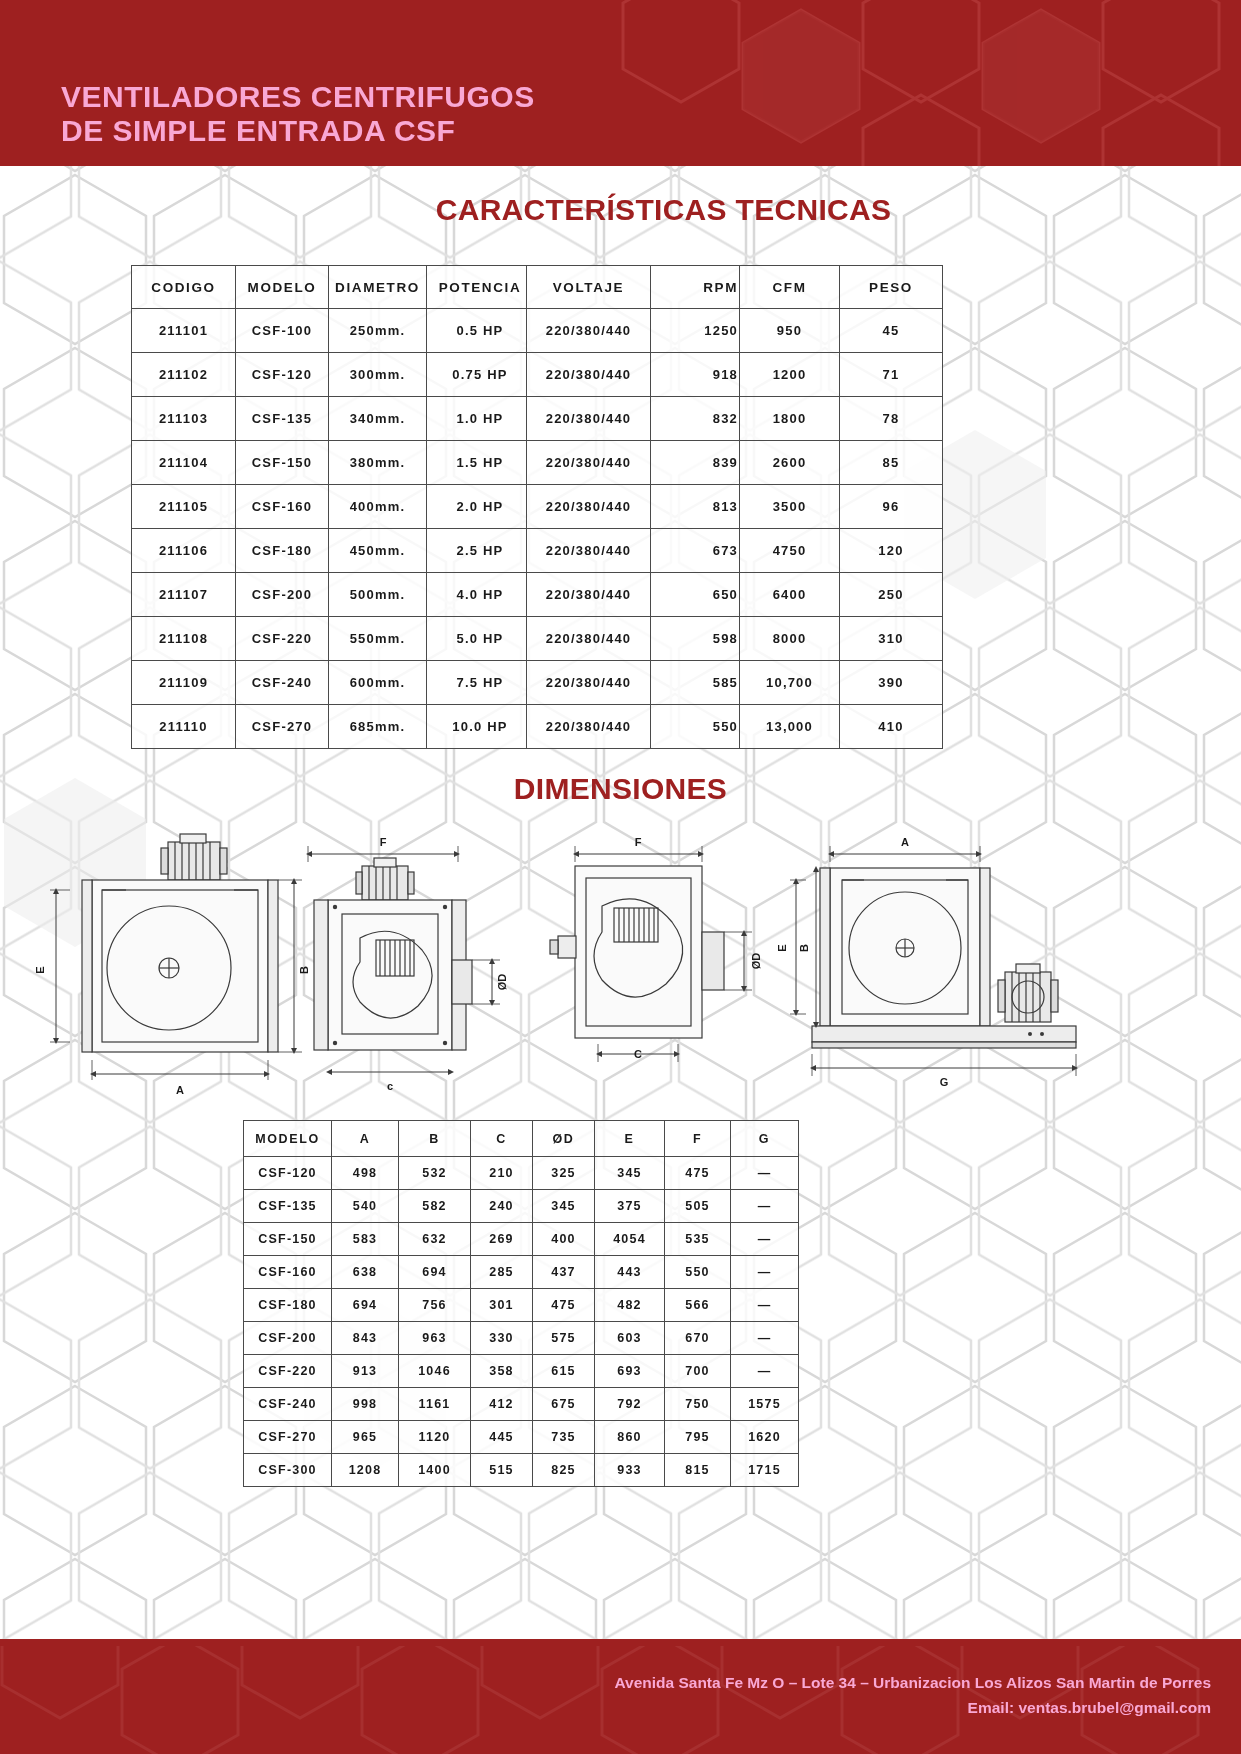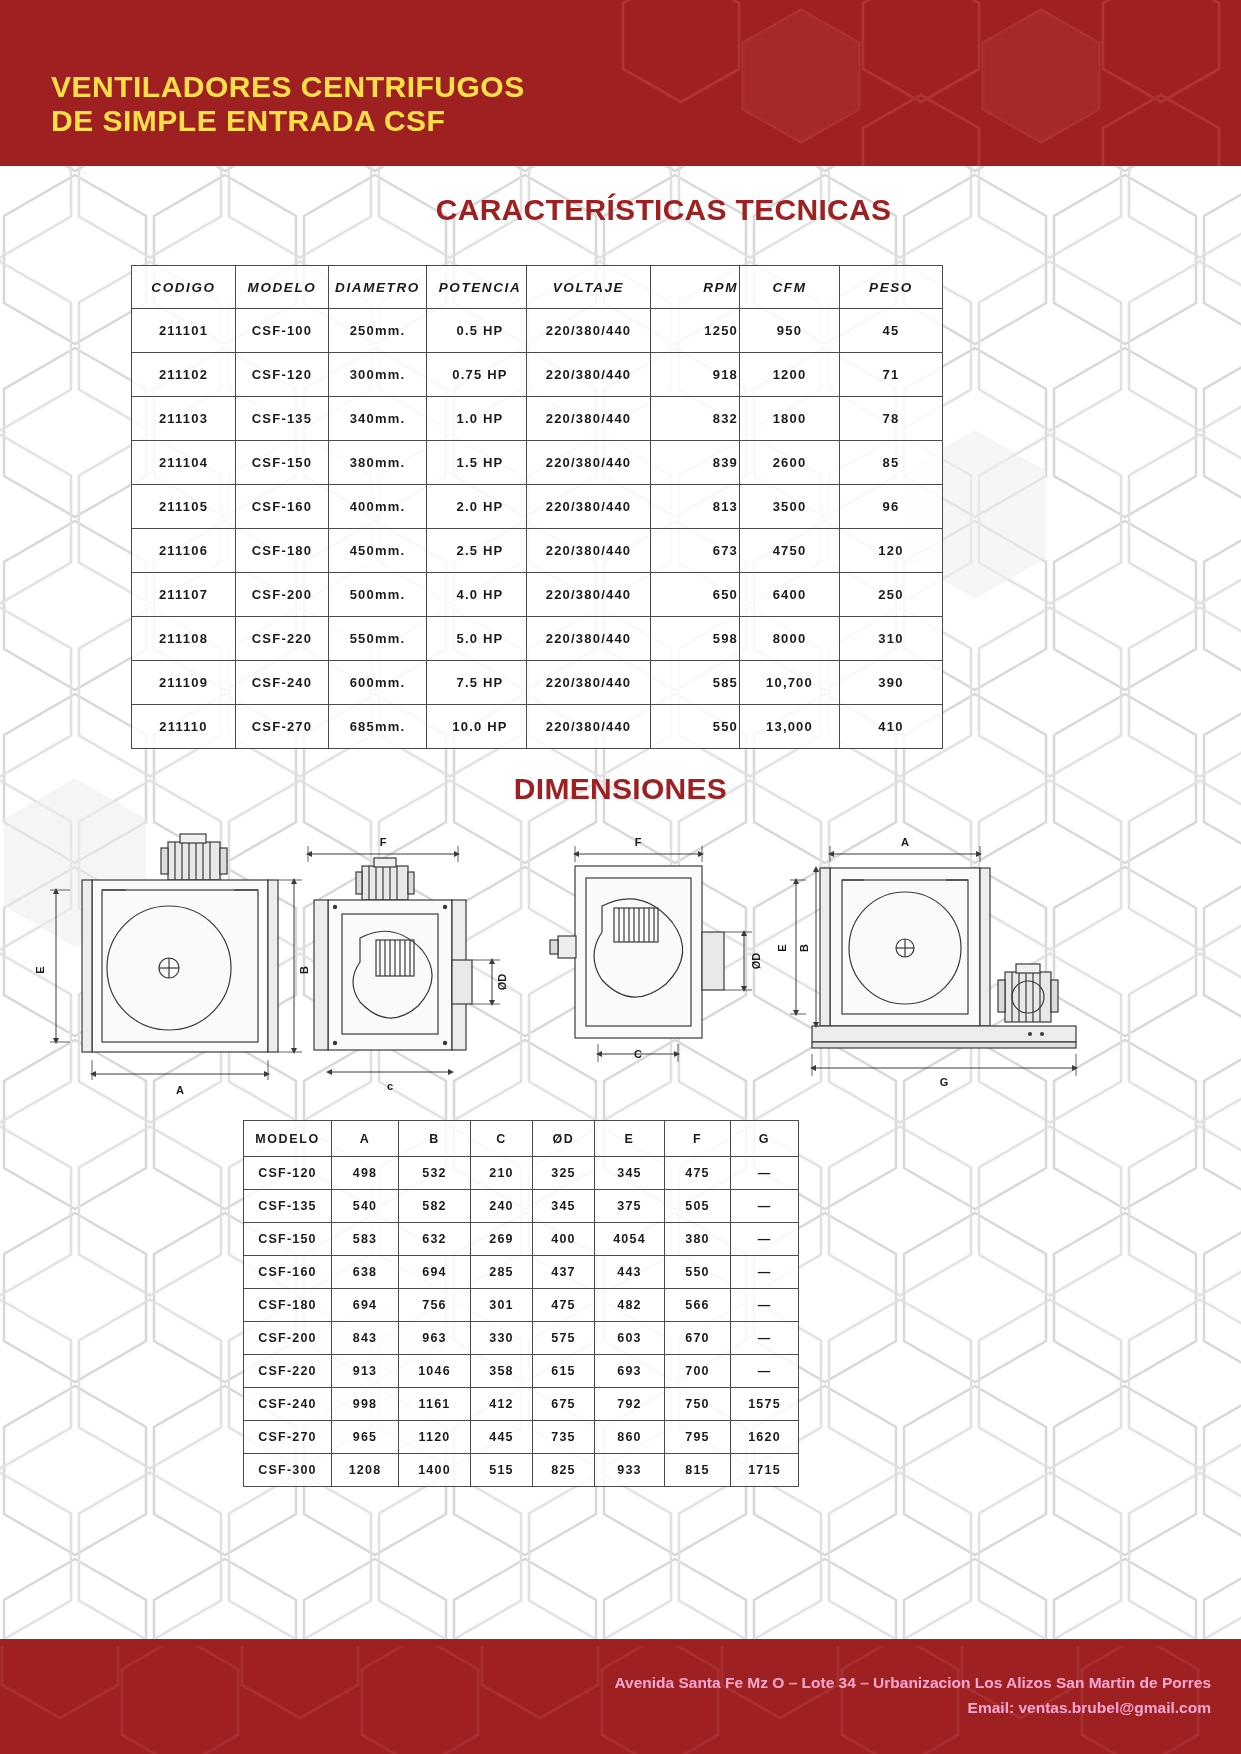--- a/index.html
+++ b/index.html
@@ -22,21 +22,21 @@
   
   .header {
     position:absolute; top:0; left:0; width:1241px; height:166px;
     background:#9e2020;
     z-index:2;
     overflow:hidden;
   }
   .header .hexdec { position:absolute; top:0; right:0; width:620px; height:166px; opacity:.45; }
   .header h1 {
     position:absolute; left:43px; top:62px;
-    margin:8px; color:#fde047;
+    margin:18px; color:#f9a8d4;
     font-size:30px; font-weight:bold; letter-spacing:.5px; line-height:34px;
     white-space:pre-line;
   }
 
   
   .sec-title {
     position:absolute; width:100%; text-align:center;
     color:#9e2020; font-size:30px; font-weight:bold; letter-spacing:.3px;
     z-index:3;
   }
@@ -50,21 +50,21 @@
   }
   .tbl td, .tbl th {
     border:1px solid #4a4a4a;
     text-align:center;
     font-weight:bold;
     color:#1a1a1a;
     letter-spacing:1.2px;
     font-size:13px;
   }
   #table-tecnicas { left:131px; top:265px; }
-  #table-tecnicas th { height:43px; font-size:13.5px; letter-spacing:1.6px;font-style:italic; }
+  #table-tecnicas th { height:43px; font-size:13.5px; letter-spacing:1.6px; }
   #table-tecnicas td { height:44px; }
   #table-tecnicas .c0 { width:104px; }
   #table-tecnicas .c1 { width:93px; }
   #table-tecnicas .c2 { width:98px; }
   #table-tecnicas .c3 { width:100px;padding-left:8px; }
   #table-tecnicas .c4 { width:124px; }
   #table-tecnicas .c5 { width:89px;text-align:right; }
   #table-tecnicas .c6 { width:100px; }
   #table-tecnicas .c7 { width:103px; }
 
@@ -511,21 +511,21 @@
       <td class="d6">505</td>
       <td class="d7">—</td>
     </tr>
     <tr>
       <td class="d0">CSF-150</td>
       <td class="d1">583</td>
       <td class="d2">632</td>
       <td class="d3">269</td>
       <td class="d4">400</td>
       <td class="d5">4054</td>
-      <td class="d6">380</td>
+      <td class="d6">535</td>
       <td class="d7">—</td>
     </tr>
     <tr>
       <td class="d0">CSF-160</td>
       <td class="d1">638</td>
       <td class="d2">694</td>
       <td class="d3">285</td>
       <td class="d4">437</td>
       <td class="d5">443</td>
       <td class="d6">550</td>

